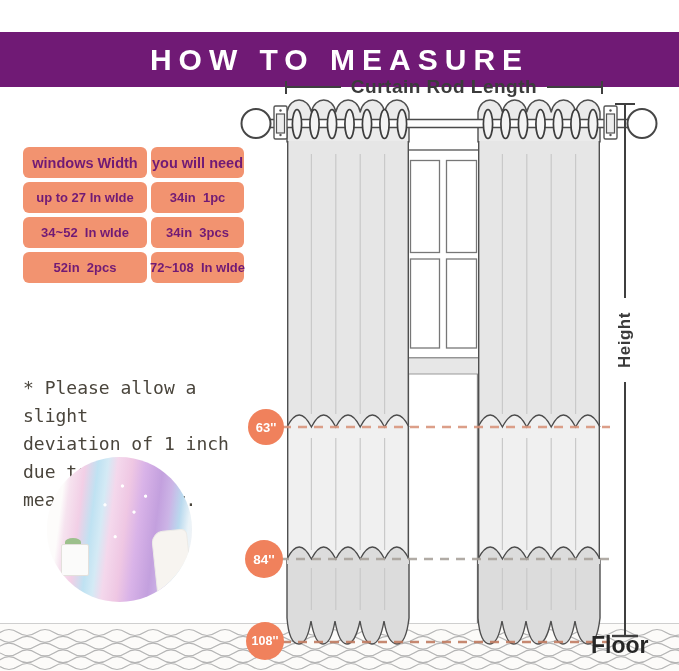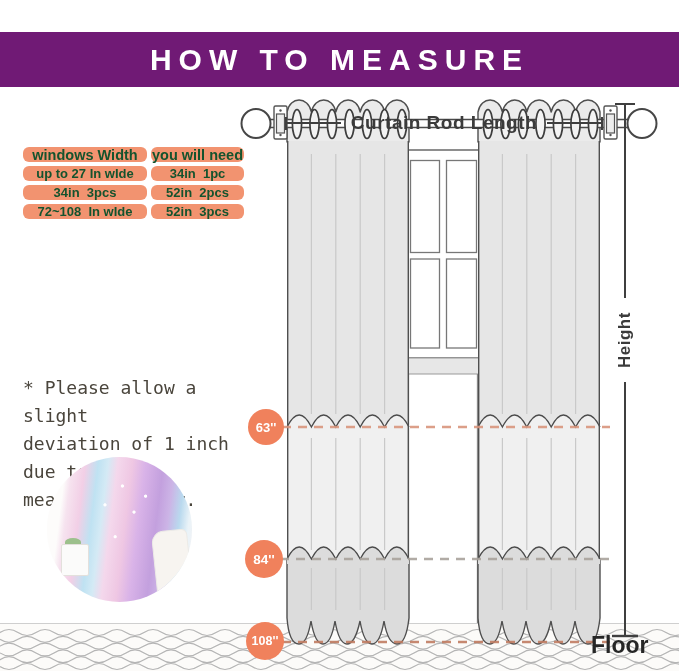--- a/index.html
+++ b/index.html
@@ -8,21 +8,21 @@
   .abs{position:absolute;}
 
   
   #banner{left:0;top:0;width:679px;height:55px;background:#701a75;
           display:flex;align-items:center;justify-content:center;margin-top:32px;}
   #banner .title{color:#FFFFFF;font-size:30px;font-weight:800;letter-spacing:7px;}
 
   
   #size-table{left:23px;top:147px;width:221px;display:grid;
               grid-template-columns:124px 93px;gap:4px;}
-  .cell{background:#F29370;color:#14532d;border-radius:6px;height:15px;
+  .cell{background:#F29370;color:#701a75;border-radius:6px;height:31px;
         display:flex;align-items:center;justify-content:center;
         font-weight:bold;font-size:13px;white-space:pre;}
   .cell.head{font-size:14.5px;}
 
   
   #note{left:23px;top:374px;width:245px;font-family:"DejaVu Sans Mono",monospace;
         font-size:18px;line-height:1.55;color:#4a453c;white-space:pre-line;}
 
   
   #photo{left:47px;top:457px;width:145px;height:145px;border-radius:50%;overflow:hidden;
@@ -38,21 +38,21 @@
   #photo .stool{position:absolute;left:14px;bottom:26px;width:26px;height:30px;
          background:#fbfbfa;border:1px solid #e3e0dc;border-radius:2px;}
   #photo .plant{position:absolute;left:18px;bottom:56px;width:16px;height:8px;
          background:#9cc08c;border-radius:50% 50% 30% 30%;}
   #photo .chair{position:absolute;right:2px;bottom:8px;width:34px;height:62px;
          background:#f7f4f0;border:1px solid #eceae6;border-radius:12px 6px 4px 4px;
          transform:rotate(-6deg);}
 
   
   #rod-measure{left:285px;top:76px;width:318px;height:22px;display:flex;
-               align-items:center;margin-top:36px;}
+               align-items:center;}
   #rod-measure .tick{width:2px;height:13px;background:#3f3f3f;}
   #rod-measure .mline{flex:1;height:2px;background:#3f3f3f;}
   #rod-measure .mlabel{font-size:19px;font-weight:700;color:#3b3b3b;margin:0 10px;
                letter-spacing:0.5px;white-space:nowrap;}
 
   
   #height-label{left:609px;top:298px;width:32px;height:84px;background:#fff;
         display:flex;align-items:center;justify-content:center;
         writing-mode:vertical-rl;transform:rotate(180deg);
         font-size:17px;font-weight:600;color:#3b3b3b;letter-spacing:0.5px;}
@@ -78,24 +78,24 @@
 
   <div id="banner" class="abs">
     <span class="title">HOW TO MEASURE</span>
   </div>
 
   <div id="size-table" class="abs">
     <div class="cell head">windows Width</div>
     <div class="cell head">you will need</div>
     <div class="cell">up to 27 In wIde</div>
     <div class="cell">34in  1pc</div>
+    <div class="cell">34~52  In wIde</div>
     <div class="cell">34in  3pcs</div>
     <div class="cell">52in  2pcs</div>
     <div class="cell">72~108  In wIde</div>
-    <div class="cell">52in  3pcs</div>
   </div>
 
   <div id="note" class="abs">* Please allow a slight
 deviation of 1 inch due to
 measuring error.</div>
 
   <div id="photo" class="abs">
     <div class="plant"></div>
     <div class="stool"></div>
     <div class="chair"></div>

